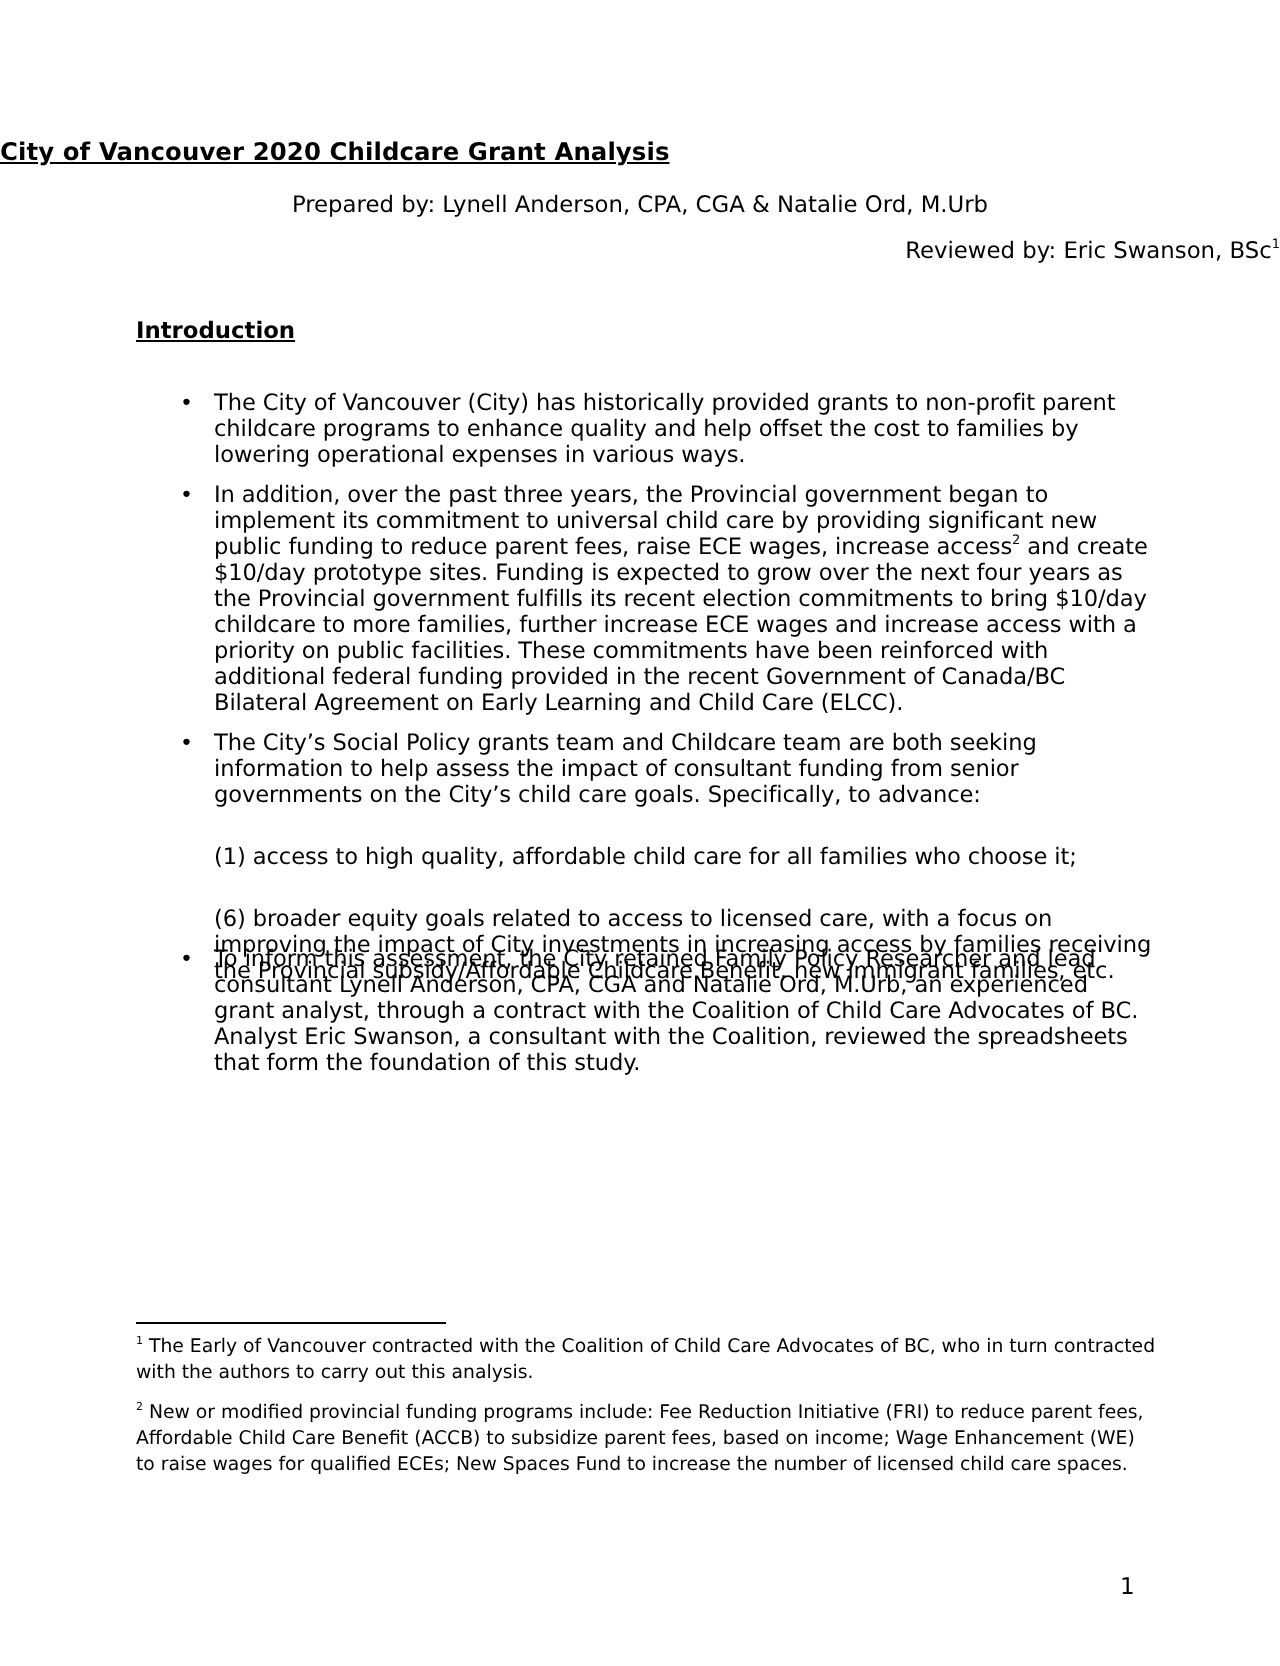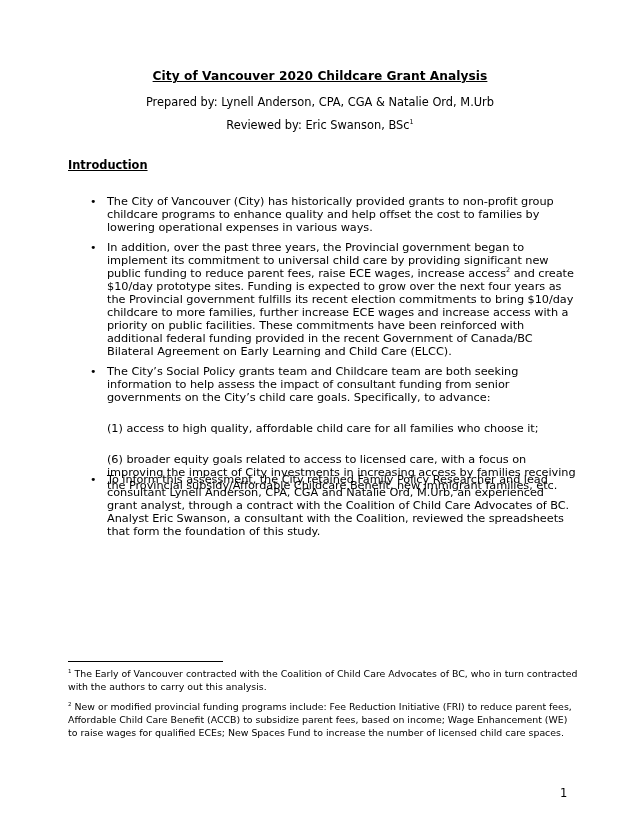--- a/index.html
+++ b/index.html
@@ -2,28 +2,28 @@
 <html><head>
   <meta charset="utf-8">
   <style>
     html, body { margin: 0; padding: 0; background: #ffffff; }
     body {
       width: 640px; height: 833px; position: relative; overflow: hidden;
       font-family: "DejaVu Sans", sans-serif; color: #000;
     }
     .page { position: absolute; inset: 0; background: #fff; }
     .doc-title {
-      position: absolute; top: 69px; left: 0; width: 640px; text-align: center;
+      position: absolute; top: 69px; left: 0; width: 640px; 
       font-weight: bold; font-size: 12.2px; text-decoration: underline; letter-spacing: 0.05px;
     }
     .meta-line {
       position: absolute; left: 0; width: 640px; text-align: center; font-size: 11.4px;
     }
     .meta-prepared { top: 95px; }
-    .meta-reviewed { top: 118px; }
+    .meta-reviewed { top: 118px; text-align: right; }
     .meta-date { top: 141px; }
     sup { font-size: 6.5px; vertical-align: 5px; line-height: 0; }
     .section-heading {
       position: absolute; top: 158px; left: 68px; font-weight: bold; font-size: 11.4px;
       text-decoration: underline;
     }
     .bullets { position: absolute; left: 0; top: 0; width: 640px; }
     .bullet {
       position: absolute; left: 107px; width: 470px; font-size: 11.3px; line-height: 13px;
       letter-spacing: -0.05px;
@@ -61,21 +61,21 @@
 
   <div class="meta-line meta-reviewed"><span>Reviewed by: Eric Swanson, BSc</span><sup>1</sup></div>
 
 
   <div class="section-heading">Introduction</div>
 
   <div class="bullets">
 
     <div class="bullet b1">
       <span class="dot">•</span>
-      <p>The City of Vancouver (City) has historically provided grants to non-profit group childcare programs to enhance quality and help offset the cost to families by lowering operational expenses in various ways.</p>
+      <p>The City of Vancouver (City) has historically provided grants to non-profit parent childcare programs to enhance quality and help offset the cost to families by lowering operational expenses in various ways.</p>
     </div>
 
     <div class="bullet b2">
       <span class="dot">•</span>
       <p><span>In addition, over the past three years, the Provincial government began to implement its commitment to universal child care by providing significant new public funding to reduce parent fees, raise ECE wages, increase access</span><sup>2</sup><span> and create $10/day prototype sites. Funding is expected to grow over the next four years as the Provincial government fulfills its recent election commitments to bring $10/day childcare to more families, further increase ECE wages and increase access with a priority on public facilities. These commitments have been reinforced with additional federal funding provided in the recent Government of Canada/BC Bilateral Agreement on Early Learning and Child Care (ELCC).</span></p>
     </div>
 
     <div class="bullet b3">
       <span class="dot">•</span>
       <p>The City’s Social Policy grants team and Childcare team are both seeking information to help assess the impact of consultant funding from senior governments on the City’s child care goals. Specifically, to advance:</p>

